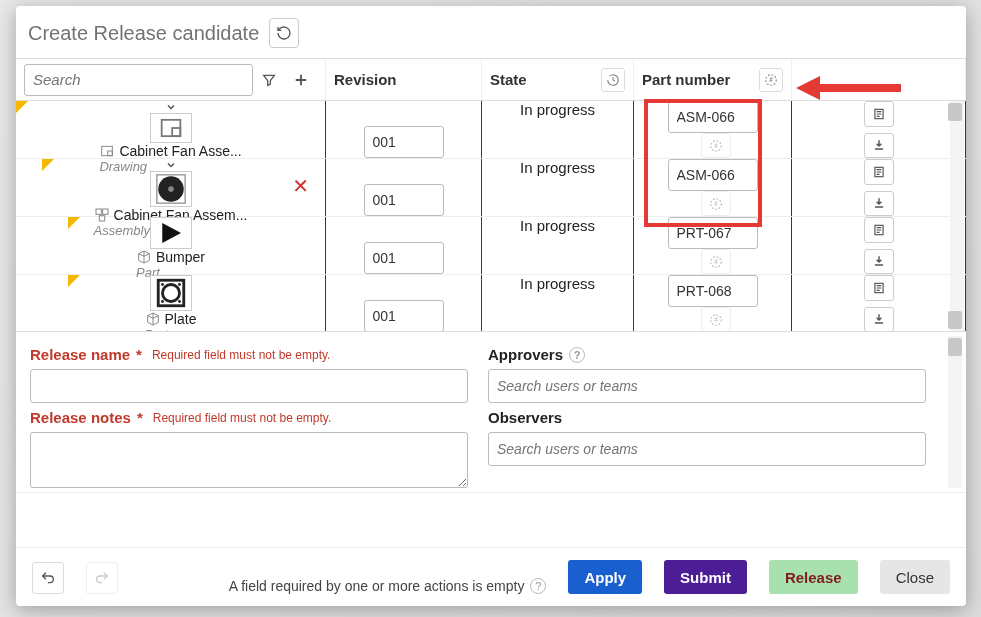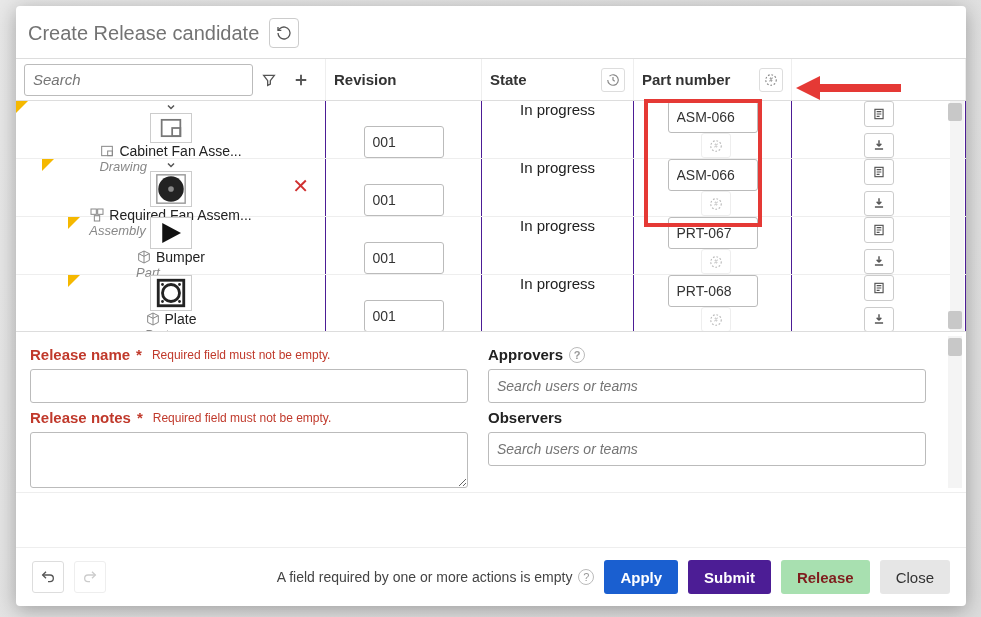--- a/index.html
+++ b/index.html
@@ -152,22 +152,22 @@
     height:34px;border:1px solid #bbb;border-radius:3px;padding:0 8px;font-size:14px;
   }
   textarea.text-input{height:56px;padding:6px 8px;resize:both;}
   .ph{color:#888;font-style:italic;}
   .help-circ{
     width:16px;height:16px;border:1px solid #bbb;border-radius:50%;
     font-size:11px;color:#999;display:inline-flex;align-items:center;justify-content:center;
   }
   
   .footer{
-    margin-top:auto;display:flex;align-items:center;
-    padding:12px 16px;gap:10px;border-top:1px solid #eee;
+    margin-top:auto;display:flex;align-items:flex-end;
+    padding:12px 16px;gap:22px;border-top:1px solid #eee;
   }
   .undo-btn,.redo-btn{
     width:32px;height:32px;border:1px solid #ddd;border-radius:3px;background:#fff;
     display:flex;align-items:center;justify-content:center;cursor:pointer;color:#555;
   }
   .redo-btn{color:#ccc;border-color:#eee;}
   .footer-msg{margin-left:auto;font-size:14px;color:#444;display:flex;align-items:center;gap:6px;}
   .btn{
     height:34px;padding:0 16px;border-radius:3px;border:none;
     font-size:15px;cursor:pointer;
@@ -312,21 +312,21 @@
                 <rect x="2" y="2" width="20" height="20" fill="none" stroke="#999"></rect>
               </svg>
             </div>
             <div class="name-block">
               <div class="name-line">
                 <svg class="tiny-icon" viewBox="0 0 24 24" fill="none" stroke="#888" stroke-width="1.5">
                   <rect x="3" y="3" width="8" height="8"></rect>
                   <rect x="13" y="3" width="8" height="8"></rect>
                   <rect x="8" y="13" width="8" height="8"></rect>
                 </svg>
-                <span class="name-text">Required Fan Assem...</span>
+                <span class="name-text">Cabinet Fan Assem...</span>
               </div>
               <span class="type-text">Assembly</span>
             </div>
           </div>
           <div class="cell cell-rev">
             <div class="rev-wrap"><div class="corner-mark"></div><input class="rev-input" value="001" style=""></div>
           </div>
           <div class="cell cell-state">In progress</div>
           <div class="cell cell-pn">
             <div class="pn-wrap"><div class="corner-mark"></div><input class="pn-input" value="ASM-066" style=""></div>

